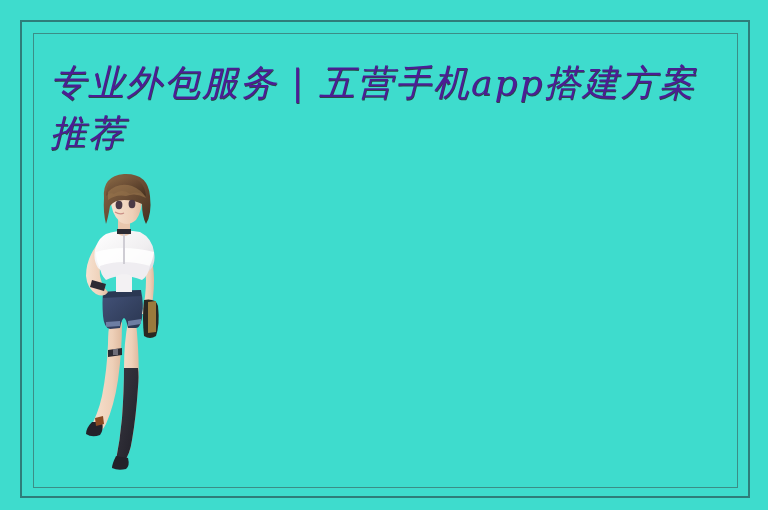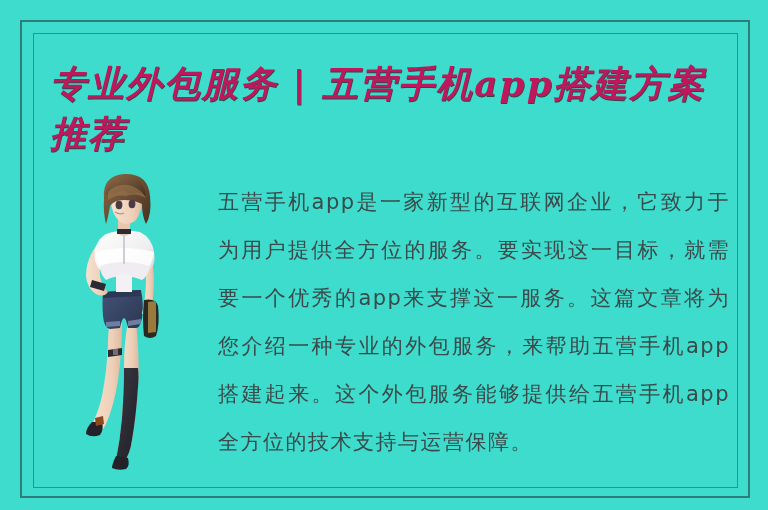--- a/index.html
+++ b/index.html
@@ -32,22 +32,22 @@
 
   
   #title {
     position:absolute;
     left:50px; top:58px;
     width:665px;
     font-family:"DejaVu Serif", serif;
     font-size:36px;
     line-height:50px;
     letter-spacing:2px;
-    color:#be185d;
-    font-weight:700;
+    color:#4c1d95;
+    font-weight:400;
     font-style:italic;
     text-shadow:0.5px 0.5px 0 #2a4a46;
     white-space:pre-wrap;
   }
 
   
   #illustration {
     position:absolute;
     left:62px; top:172px;
     width:128px; height:300px;
@@ -148,15 +148,14 @@
 
       <path d="M44 24 Q44 6 62 5 Q82 4 84 24 Q76 18 68 22 Q60 16 52 22 Q47 20 44 24 Z" fill="url(#hairG)"></path>
       <path d="M46 20 Q56 10 70 14 Q80 18 84 26 Q74 20 64 24 Q54 22 46 28 Z" fill="#a27d52" opacity="0.55"></path>
 
       <ellipse cx="57" cy="33" rx="3.4" ry="4.2" fill="#4a3a46"></ellipse>
       <ellipse cx="70" cy="32" rx="3.4" ry="4.2" fill="#4a3a46"></ellipse>
       <path d="M53 40 Q58 43 62 41" stroke="#c98f86" stroke-width="1.2" fill="none"></path>
     </svg>
   </div>
 
-  <div id="body-copy">五营手机app是一家新型的互联网企业，它致力于为用户提供全方位的服务。要实现这一目标，就需要一个优秀的app来支撑这一服务。这篇文章将为您介绍一种专业的外包服务，来帮助五营手机app搭建起来。这个外包服务能够提供给五营手机app全方位的技术支持与运营保障。</div>
 
 </div>
 
 </body></html>

